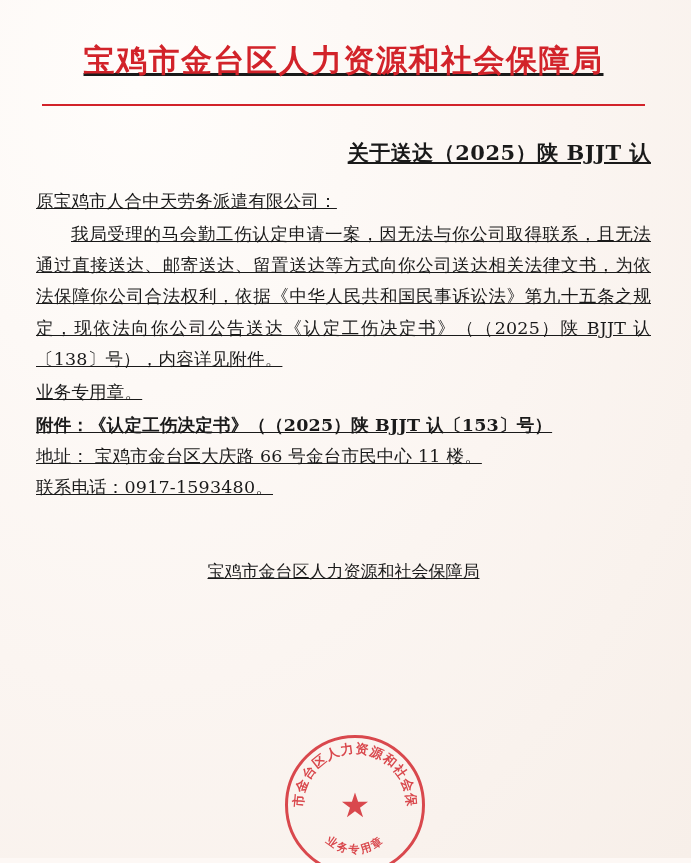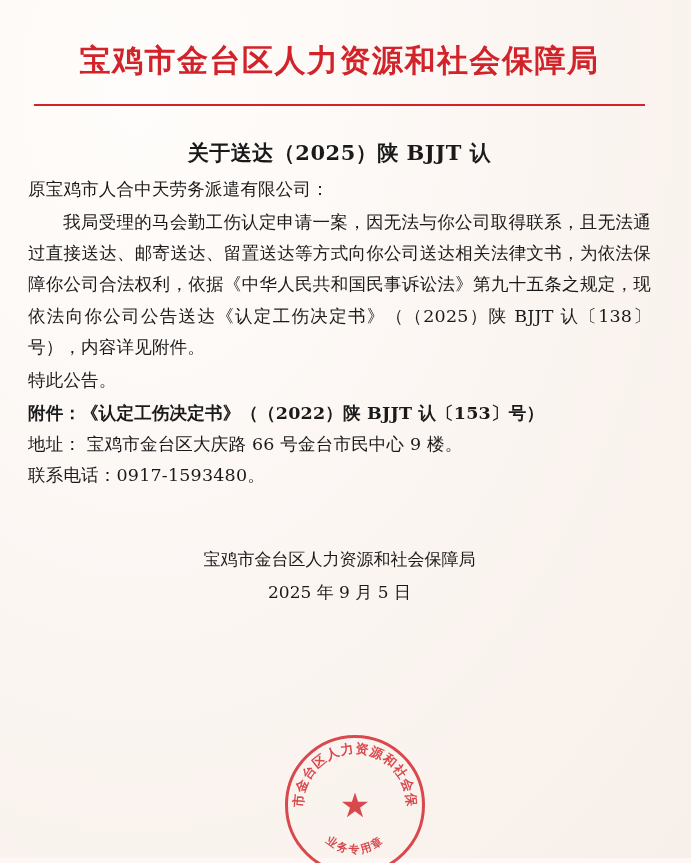--- a/index.html
+++ b/index.html
@@ -13,23 +13,24 @@
     font-family: "DejaVu Serif", "Liberation Serif", serif;
     color: #1a1a1a;
     overflow: hidden;
     position: relative;
   }
   .page {
     position: relative;
     width: 691px;
     height: 858px;
     box-sizing: border-box;
-    padding: 24px 40px 0 28px;
+    padding: 24px 40px 0 36px;
     background:
       radial-gradient(ellipse at 20% 10%, #fffdfb 0%, #fbf5f1 55%, #f7efe9 100%);
+    text-decoration: underline;
   }
   
   .letterhead {
     text-align: center;
     padding-top: 16px;
   }
   .letterhead-title {
     color: #d2232a;
     font-size: 31px;
     font-weight: bold;
@@ -37,34 +38,34 @@
     font-family: "DejaVu Serif", "Liberation Serif", serif;
     white-space: nowrap;
   }
   .letterhead-rule {
     margin: 22px 6px 0 6px;
     height: 2px;
     background: #d2232a;
   }
   
   .doc-title {
-    text-align: center;
+    text-align: right;
     margin-top: 30px;
     font-size: 21px;
     font-weight: bold;
     line-height: 1.62;
     letter-spacing: 0.5px;
   }
   .doc-title .line {
     display: block;
     white-space: nowrap;
   }
   
   .body-text {
-    margin-top: 4px;
+    margin-top: 16px;
     font-size: 17.5px;
     line-height: 1.78;
     letter-spacing: 0.2px;
   }
   .para {
     margin: 0 0 2px 0;
     text-align: justify;
     text-justify: inter-ideograph;
   }
   .para.indent {
@@ -141,23 +142,23 @@
     <div class="letterhead-rule"></div>
   </div>
 
   <div class="doc-title">
     <span class="line">关于送达（2025）陕 BJJT 认</span>
   </div>
 
   <div class="body-text">
     <p class="para">原宝鸡市人合中天劳务派遣有限公司：</p>
     <p class="para indent">我局受理的马会勤工伤认定申请一案，因无法与你公司取得联系，且无法通过直接送达、邮寄送达、留置送达等方式向你公司送达相关法律文书，为依法保障你公司合法权利，依据《中华人民共和国民事诉讼法》第九十五条之规定，现依法向你公司公告送达《认定工伤决定书》（（2025）陕 BJJT 认〔138〕号），内容详见附件。</p>
-    <p class="para">特此公告。</p>
-    <p class="para bold tight">附件：《认定工伤决定书》（（2022）陕 BJJT 认〔153〕号）</p>
-    <p class="para tight">地址： 宝鸡市金台区大庆路 66 号金台市民中心 9 楼。</p>
+    <p class="para">业务专用章。</p>
+    <p class="para bold tight">附件：《认定工伤决定书》（（2025）陕 BJJT 认〔153〕号）</p>
+    <p class="para tight">地址： 宝鸡市金台区大庆路 66 号金台市民中心 11 楼。</p>
     <p class="para">联系电话：0917-1593480。</p>
   </div>
 
   <div class="seal">
     <div class="ring"></div>
     <svg viewBox="0 0 140 140">
       <defs>
         <path id="arcTop" d="M 18 70 A 52 52 0 0 1 122 70" fill="none"></path>
         <path id="arcBottom" d="M 34 98 A 42 42 0 0 0 106 98" fill="none"></path>
       </defs>
@@ -166,16 +167,15 @@
       </text>
       <text class="bottomtext">
         <textPath href="#arcBottom" startOffset="50%" text-anchor="middle">业务专用章</textPath>
       </text>
     </svg>
     <div class="star">★</div>
   </div>
 
   <div class="signature">
     <div>宝鸡市金台区人力资源和社会保障局</div>
-    <div>2025 年 9 月 5 日</div>
   </div>
 
 </div>
 
 </body></html>

